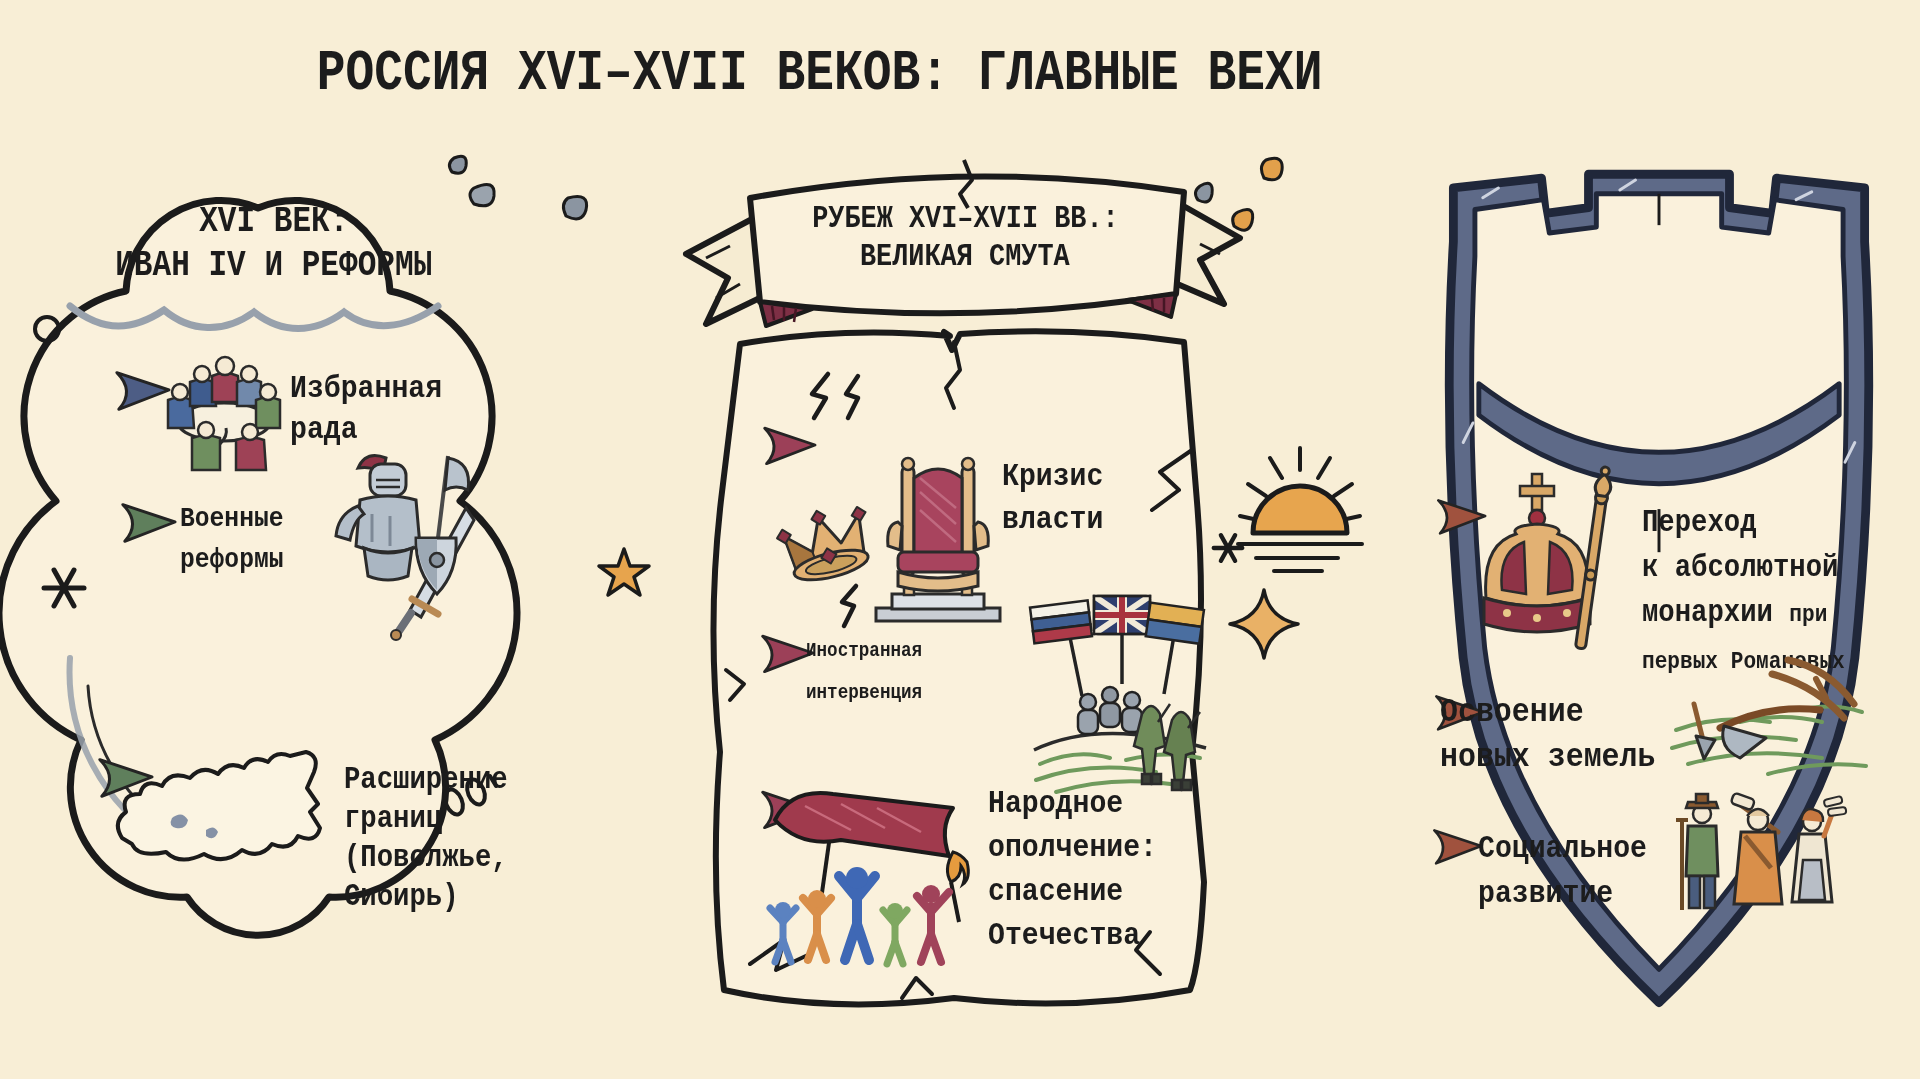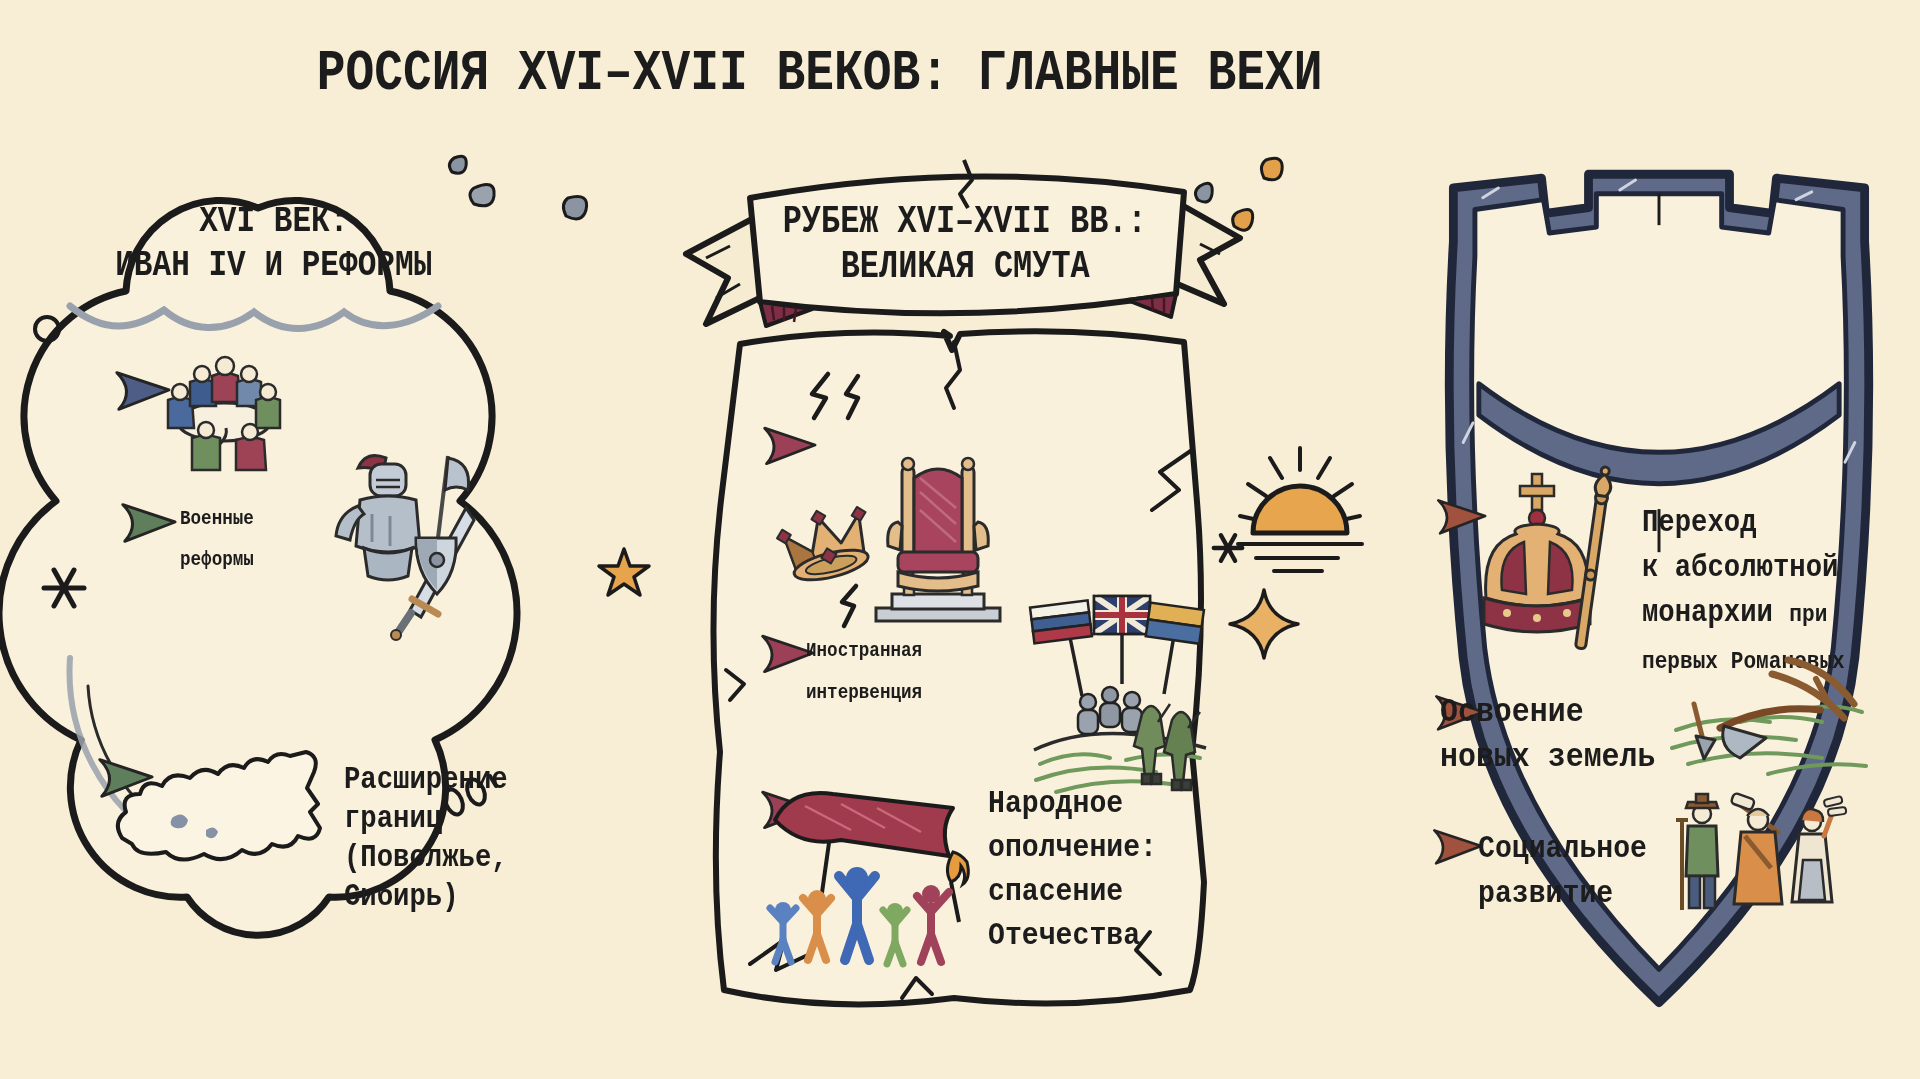--- a/index.html
+++ b/index.html
@@ -52,25 +52,29 @@
         <circle cx="87" cy="34" r="8" fill="#f5ead4"></circle>
       <path d="M 94 60 Q 106 55 118 60 L 118 88 L 94 88 Z" fill="#6f8f5f"></path>
         <circle cx="106" cy="52" r="8" fill="#f5ead4"></circle>
       <path d="M 74 100 Q 88 95 102 100 L 104 130 L 74 130 Z" fill="#9e4256"></path>
         <circle cx="88" cy="92" r="8" fill="#f5ead4"></circle>
       <path d="M 30 98 Q 44 93 58 98 L 58 130 L 30 130 Z" fill="#6f8f5f"></path>
         <circle cx="44" cy="90" r="8" fill="#f5ead4"></circle>
       <path d="M 58 104 Q 66 96 64 88" fill="none" stroke-width="3"></path>
     </g>
   </svg>
+  <div class="abs lbl" style="left:290px;top:368px;font-size:32px;line-height:41px;">
+    <span class="condl">Избранная</span><br>
+    <span class="condl">рада</span>
+  </div>
 
   <svg class="abs" style="left:118px;top:500px;" width="58" height="44" viewBox="0 0 60 44">
     <path d="M 5 4 L 59 22 L 7 42 Q 24 23 5 4 Z" stroke="#242424" stroke-width="3" stroke-linejoin="round" fill="#5f7f5c"></path>
   </svg>
-  <div class="abs lbl" style="left:180px;top:498px;font-size:20px;line-height:41px;">
+  <div class="abs lbl" style="left:180px;top:498px;font-size:28px;line-height:41px;">
     <span class="condl">Военные</span><br>
     <span class="condl">реформы</span>
   </div>
   <svg class="abs" style="left:298px;top:450px;" width="175" height="195" viewBox="0 0 175 195">
     <line x1="150" y1="6" x2="140" y2="88" stroke="#4a4a4a" stroke-width="4"></line>
     <path d="M 150 8 Q 174 12 170 40 Q 158 34 147 40 Z" fill="#b9c3cd" stroke="#2b2b2b" stroke-width="3"></path>
     <path d="M 168 58 L 112 160 L 123 167 L 176 70 Z" fill="#d6dde4" stroke="#2b2b2b" stroke-width="3"></path>
     <line x1="114" y1="149" x2="140" y2="164" stroke="#b98a54" stroke-width="7" stroke-linecap="round"></line>
     <line x1="113" y1="163" x2="101" y2="181" stroke="#6b6f77" stroke-width="8" stroke-linecap="round"></line>
     <circle cx="98" cy="185" r="5" fill="#b98a54" stroke="#2b2b2b" stroke-width="2"></circle>
@@ -119,21 +123,21 @@
     <path d="M 504 142 L 455 148 L 499 165 Z" stroke="#1b1b1b" stroke-width="4" stroke-linejoin="round" fill="#7e2f45"></path>
     <g stroke="#451624" stroke-width="2.5">
       <line x1="100" y1="154" x2="102" y2="168"></line>
         <line x1="112" y1="155" x2="112" y2="169"></line>
         <line x1="124" y1="156" x2="122" y2="170"></line>
       <line x1="492" y1="146" x2="492" y2="160"></line>
         <line x1="480" y1="147" x2="481" y2="159"></line>
     </g>
     <polyline points="292,8 300,28 288,42 296,56" fill="none" stroke="#1b1b1b" stroke-width="4" stroke-linejoin="round"></polyline>
   </svg>
-  <div class="abs hd" style="left:745px;top:200px;width:440px;font-size:38px;">
+  <div class="abs hd" style="left:745px;top:200px;width:440px;font-size:32px;">
     <span class="condc">РУБЕЖ XVI–XVII ВВ.:</span><br>
     <span class="condc">ВЕЛИКАЯ СМУТА</span>
   </div>
 
   <svg class="abs" style="left:692px;top:322px;" width="525" height="692" viewBox="0 0 525 692">
     <path d="M 48 22 Q 150 4 258 14 L 252 10 L 260 28 L 268 12 Q 382 4 492 20 L 505 180 Q 515 300 500 430
              L 512 560 Q 508 642 498 668 Q 380 690 262 676 Q 140 692 32 668 Q 18 560 28 430 Q 14 300 30 170 Z" fill="#faf1dc" stroke="#1b1b1b" stroke-width="6" stroke-linejoin="round"></path>
     <g fill="none" stroke="#1b1b1b" stroke-width="4" stroke-linejoin="round" stroke-linecap="round">
       <path d="M 262 20 L 268 48 L 254 66 L 262 86"></path>
       <path d="M 500 128 L 468 150 L 487 168 L 460 188"></path>
@@ -181,20 +185,24 @@
     <g stroke="#c06a80" stroke-width="2.5">
       <line x1="52" y1="40" x2="88" y2="72"></line>
         <line x1="52" y1="58" x2="88" y2="90"></line>
         <line x1="52" y1="26" x2="88" y2="56"></line>
     </g>
     <path d="M 30 70 Q 18 72 20 94 L 32 98 L 34 74 Z" fill="#e3bd8a" stroke="#2b2b2b" stroke-width="3"></path>
     <path d="M 110 70 Q 122 72 120 94 L 108 98 L 106 74 Z" fill="#e3bd8a" stroke="#2b2b2b" stroke-width="3"></path>
     <rect x="30" y="100" width="80" height="20" rx="6" fill="#a8445e" stroke="#2b2b2b" stroke-width="3"></rect>
     <path d="M 30 120 Q 70 132 110 120 L 110 134 Q 70 144 30 134 Z" fill="#e3bd8a" stroke="#2b2b2b" stroke-width="3"></path>
   </svg>
+  <div class="abs lbl" style="left:1002px;top:455px;font-size:32px;line-height:43px;">
+    <span class="condl">Кризис</span><br>
+    <span class="condl">власти</span>
+  </div>
 
   <svg class="abs" style="left:758px;top:632px;" width="56" height="42" viewBox="0 0 60 44">
     <path d="M 5 4 L 59 22 L 7 42 Q 24 23 5 4 Z" stroke="#242424" stroke-width="3" stroke-linejoin="round" fill="#9c4058"></path>
   </svg>
   <div class="abs lbl" style="left:806px;top:630px;font-size:20px;line-height:42px;">
     <span class="condl">Иностранная</span><br>
     <span class="condl">интервенция</span>
   </div>
   <svg class="abs" style="left:1030px;top:592px;" width="180" height="210" viewBox="0 0 180 210">
     <line x1="34" y1="16" x2="52" y2="104" stroke="#222" stroke-width="3.5"></line>

